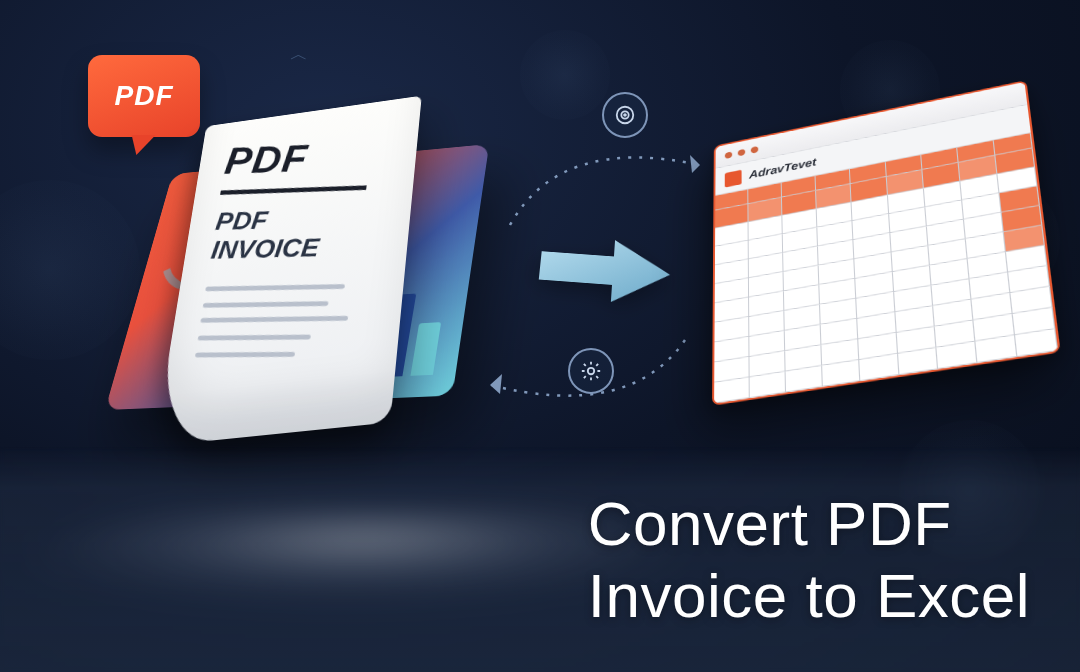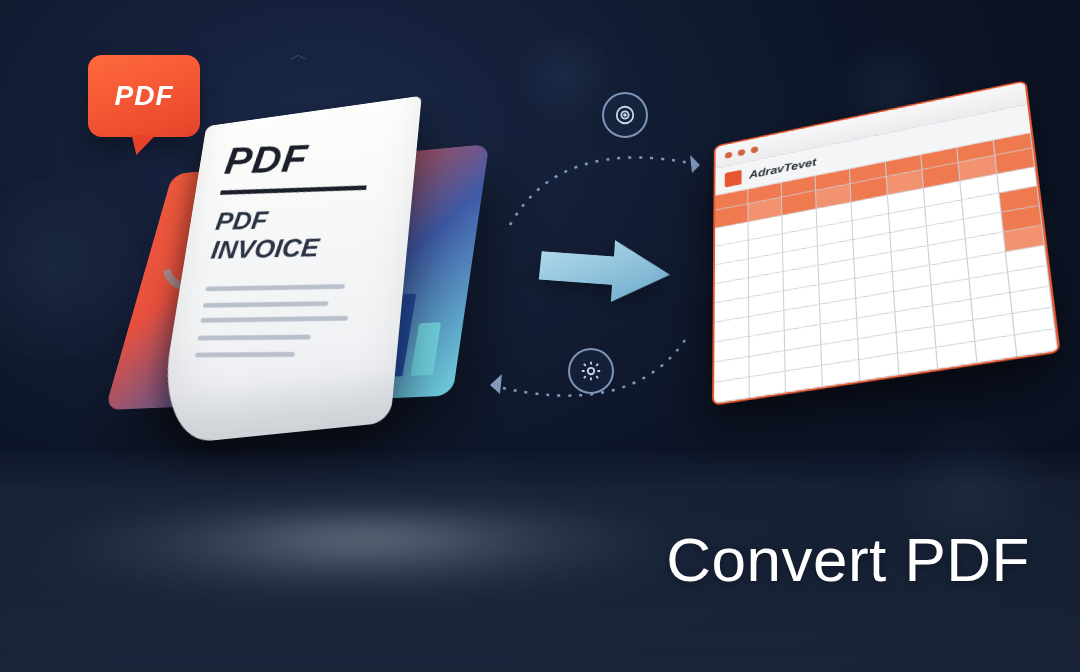--- a/index.html
+++ b/index.html
@@ -430,14 +430,15 @@
           <div class="cell"></div>
       </div>
     </div>
   </div>
 
 </div>
 
 <div class="banner">
   <div class="text">
     <span>Convert PDF</span><br>
+    <span>Invoice to Excel</span>
   </div>
 </div>
 
 </body></html>

